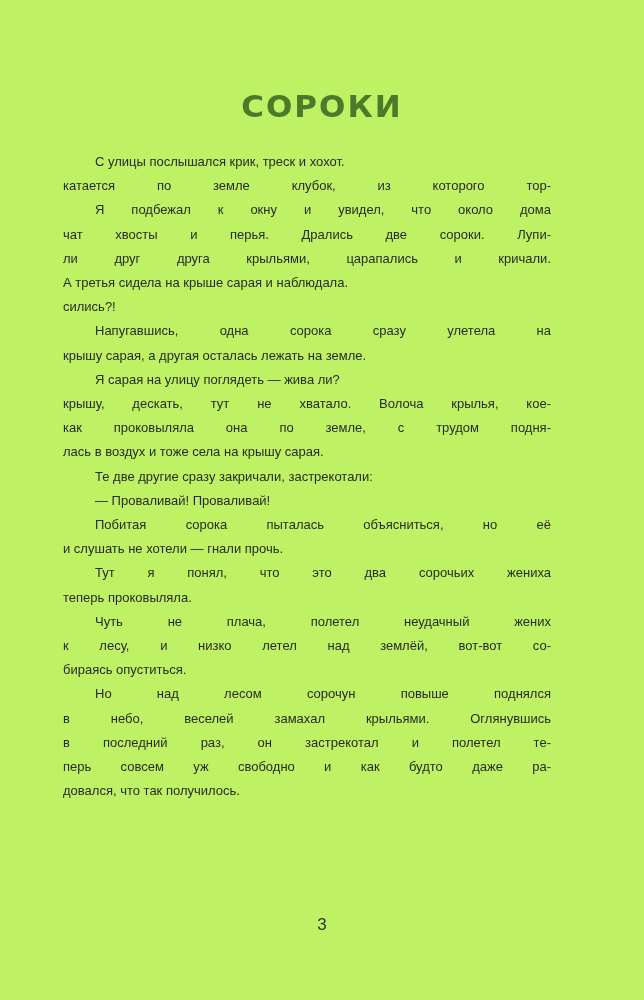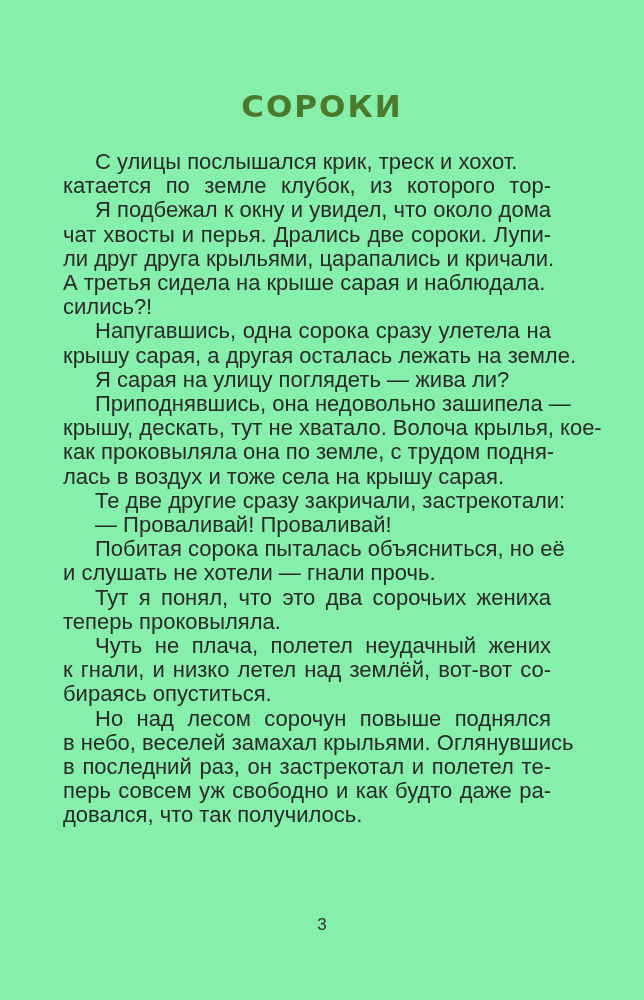--- a/index.html
+++ b/index.html
@@ -1,31 +1,31 @@
 <!DOCTYPE html>
 <html><head>
 <meta charset="utf-8">
 <style>
   html, body { margin: 0; padding: 0; background: #ffffff; }
   body { width: 644px; height: 1000px; position: relative; overflow: hidden; }
-  .page { position: absolute; left: 0; top: 0; width: 644px; height: 1000px; background: #86efac; }
+  .page { position: absolute; left: 0; top: 0; width: 644px; height: 1000px; background: #bef264; }
   .title {
     position: absolute; left: 0; width: 644px; top: 86px;
     text-align: center;
     font-family: "DejaVu Sans", sans-serif;
     font-weight: bold;
     font-size: 31px;
     letter-spacing: 2px;
     color: #4a7a2a;
     line-height: 40px;
   }
   .body-text {
     position: absolute; left: 63px; top: 150px; width: 488px;
     font-family: "Liberation Sans", sans-serif;
-    font-size: 22px;
+    font-size: 13px;
     line-height: 24.2px;
     color: #2a2a2a;
   }
   .line { display: block; text-align: justify; text-align-last: justify; white-space: nowrap; }
   .line.last { text-align-last: left; }
   .line.indent { padding-left: 32px; }
   .page-number {
     position: absolute; left: 0; width: 644px; top: 915px;
     text-align: center;
     font-family: "Liberation Sans", sans-serif;
@@ -42,32 +42,31 @@
     <span class="line indent last">С улицы послышался крик, треск и хохот.</span>
     <span class="line">катается по земле клубок, из которого тор-</span>
     <span class="line indent">Я подбежал к окну и увидел, что около дома</span>
     <span class="line">чат хвосты и перья. Дрались две сороки. Лупи-</span>
     <span class="line">ли друг друга крыльями, царапались и кричали.</span>
     <span class="line last">А третья сидела на крыше сарая и наблюдала.</span>
     <span class="line last">сились?!</span>
     <span class="line indent">Напугавшись, одна сорока сразу улетела на</span>
     <span class="line last">крышу сарая, а другая осталась лежать на земле.</span>
     <span class="line indent last">Я сарая на улицу поглядеть — жива ли?</span>
-    <span class="line indent">Приподнявшись, она недовольно зашипела —</span>
     <span class="line">крышу, дескать, тут не хватало. Волоча крылья, кое-</span>
     <span class="line">как проковыляла она по земле, с трудом подня-</span>
     <span class="line last">лась в воздух и тоже села на крышу сарая.</span>
     <span class="line indent last">Те две другие сразу закричали, застрекотали:</span>
     <span class="line indent last">— Проваливай! Проваливай!</span>
     <span class="line indent">Побитая сорока пыталась объясниться, но её</span>
     <span class="line last">и слушать не хотели — гнали прочь.</span>
     <span class="line indent">Тут я понял, что это два сорочьих жениха</span>
     <span class="line last">теперь проковыляла.</span>
     <span class="line indent">Чуть не плача, полетел неудачный жених</span>
-    <span class="line">к гнали, и низко летел над землёй, вот-вот со-</span>
+    <span class="line">к лесу, и низко летел над землёй, вот-вот со-</span>
     <span class="line last">бираясь опуститься.</span>
     <span class="line indent">Но над лесом сорочун повыше поднялся</span>
     <span class="line">в небо, веселей замахал крыльями. Оглянувшись</span>
     <span class="line">в последний раз, он застрекотал и полетел те-</span>
     <span class="line">перь совсем уж свободно и как будто даже ра-</span>
     <span class="line last">довался, что так получилось.</span>
   </div>
 
   <div class="page-number">3</div>
 </div>

